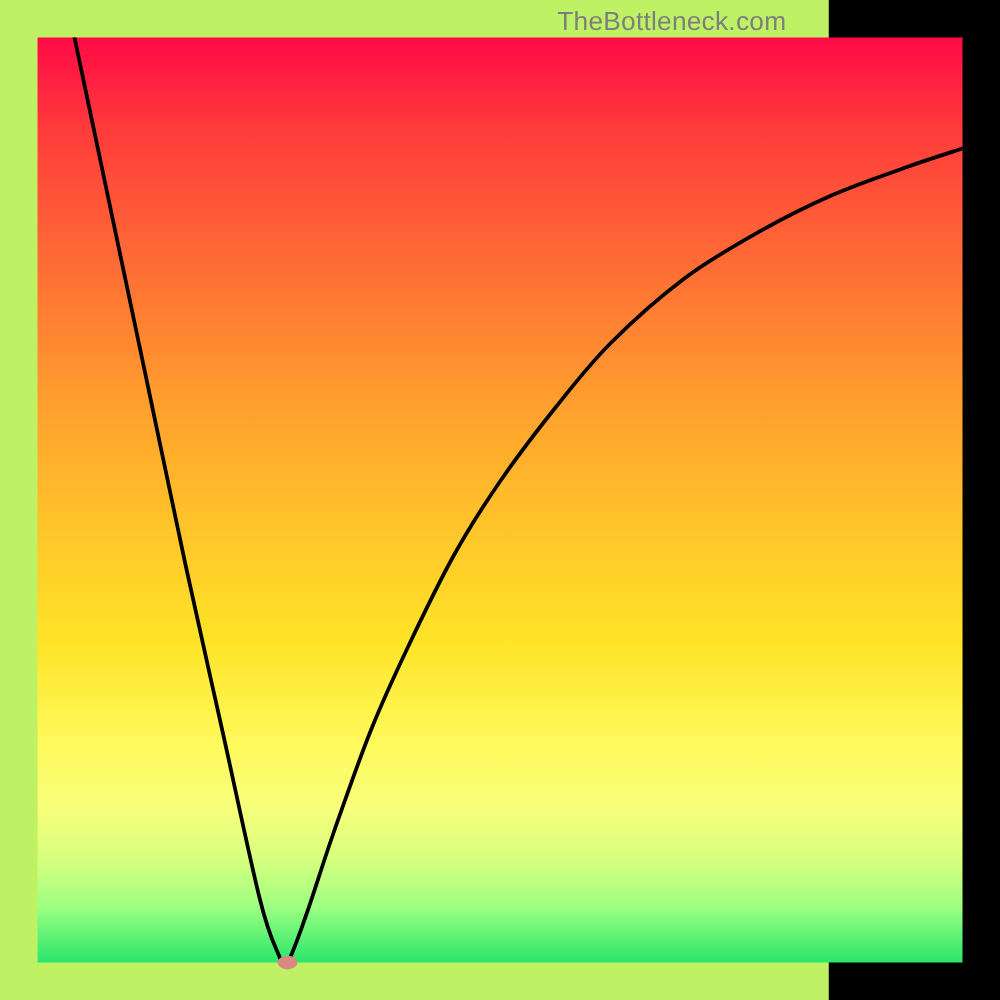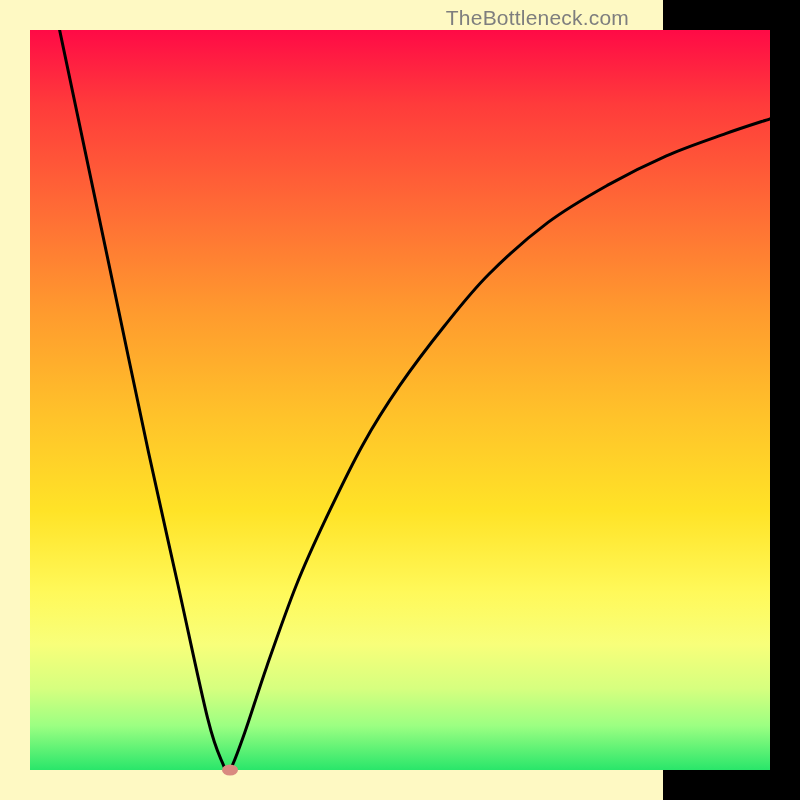--- a/index.html
+++ b/index.html
@@ -1,20 +1,20 @@
 <!DOCTYPE html>
 <html><head>
 <meta charset="utf-8">
 <style>
   * { margin: 0; padding: 0; box-sizing: border-box; }
   html, body { width: 800px; height: 800px; overflow: hidden; background: #000; }
   .frame {
     width: 663px;
     height: 800px;
-    background: #fef9c3;
+    background: #bef264;
     position: relative;
   }
   .plot-area {
     position: absolute;
     left: 30px;
     top: 30px;
     width: 740px;
     height: 740px;
     background: linear-gradient(to bottom,
       #ff0a46 0%,

